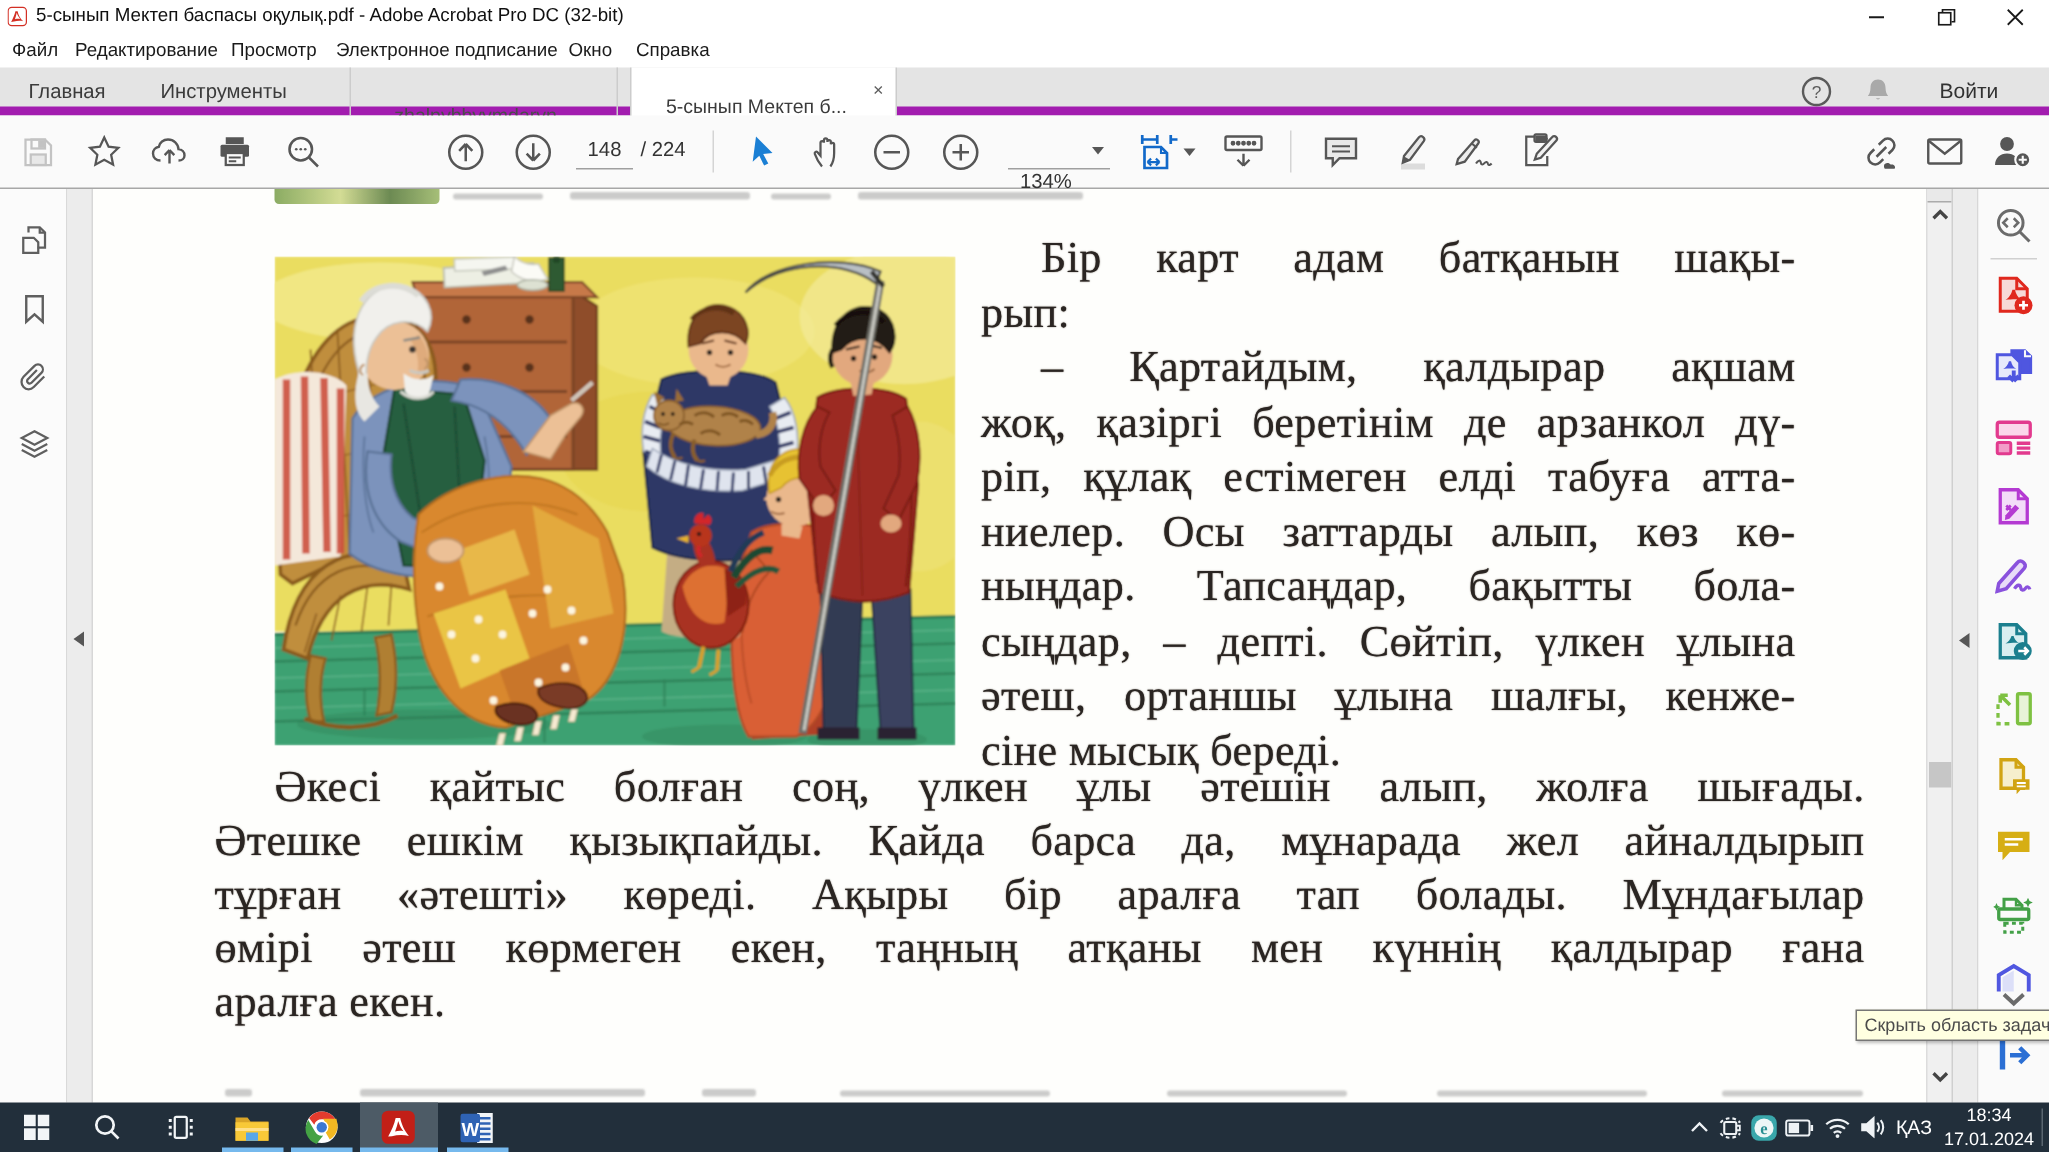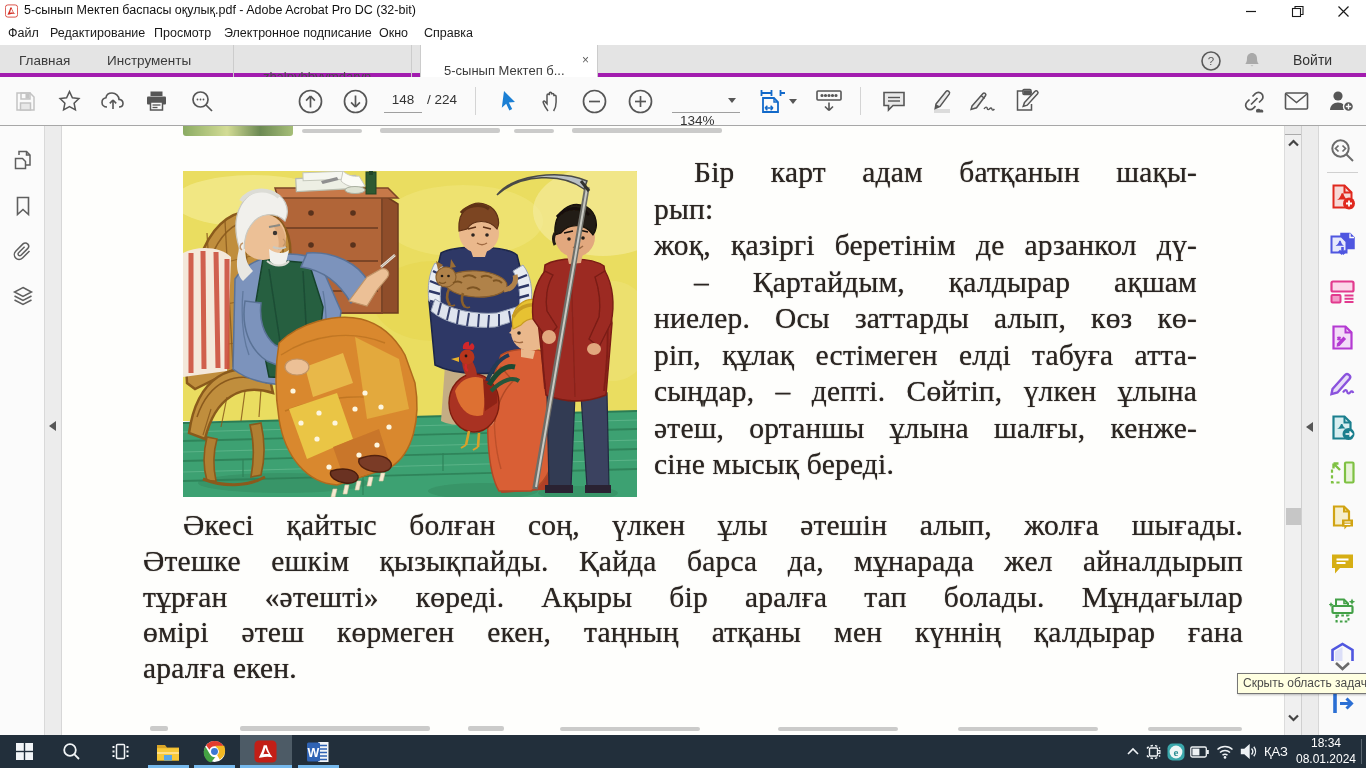--- a/index.html
+++ b/index.html
@@ -13,21 +13,21 @@
   #app-icon { left:5px; top:4px; width:13px; height:14px; }
   #title-text { left:24px; top:3px; font-size:12.5px; color:#101010; white-space:nowrap; }
   .wctl { top:0; height:22px; width:46px; display:flex; align-items:center; justify-content:center; }
   #btn-min { left:1228px; } #btn-max { left:1274px; } #btn-close { left:1320px; }
 
   
   #menubar { left:0; top:22px; width:1215px; height:23px; background:#ffffff; }
   .menu-item { position:absolute; top:4px; font-size:12.5px; color:#1a1a1a; }
 
   
-  #tabbar { left:0; top:45px; width:1366px; height:32px; background:#e4e4e4; border-bottom:4px solid #a21caf; }
+  #tabbar { left:0; top:45px; width:1366px; height:32px; background:#e4e4e4; border-bottom:6px solid #a21caf; }
   .tab-label { position:absolute; top:8px; font-size:13.5px; color:#3b3b3b; }
   #tab-doc1 { left:233px; top:0; width:179px; height:32px; border-left:1px solid #cccccc; border-right:1px solid #cccccc; }
   #tab-doc1 span { display:block; text-align:center; margin-top:24px; font-size:13px; color:#4a4a4a; }
   #tab-doc2 { left:420px; top:0; width:178px; height:32px; background:#ffffff; border-left:1px solid #cccccc; border-right:1px solid #cccccc; height:33px; }
   #tab-doc2 .lbl { position:absolute; left:23px; top:8px; font-size:13px; color:#3b3b3b; white-space:nowrap;margin-top:10px; }
   #tab-doc2 .x { position:absolute; right:8px; top:8px; font-size:12px; color:#5f5f5f; }
   #help-icon { left:1200px; top:5px; width:22px; height:22px; }
   #bell-icon { left:1242px; top:6px; width:20px; height:20px; }
   #signin { left:1293px; top:7px; font-size:14px; color:#323232; }
 
@@ -558,24 +558,25 @@
           <path d="M353 316 L404 17" stroke="#c9c9c2" stroke-width="2"></path>
           <path d="M401 18 C380 2 338 2 314 24 C330 4 376-2 404 10 Z" fill="#b9bfc4" stroke="#4a4a46" stroke-width="1.5"></path>
           <path d="M398 10 l8 10" stroke="#33332e" stroke-width="3"></path>
         </g>
       </g>
     </svg>
 
     <div id="para1" class="scantext">
       <div class="jline ind">Бір карт адам батқанын шақы-</div>
       <div class="pline">рып:</div>
+      <div class="jline ind">– Қартайдым, қалдырар ақшам</div>
       <div class="jline">жоқ, қазіргі беретінім де арзанкол дү-</div>
-      <div class="jline ind">– Қартайдым, қалдырар ақшам</div>
+      <div class="jline">ріп, құлақ естімеген елді табуға атта-</div>
       <div class="jline">ниелер. Осы заттарды алып, көз кө-</div>
-      <div class="jline">ріп, құлақ естімеген елді табуға атта-</div>
+      <div class="jline">ныңдар. Тапсаңдар, бақытты бола-</div>
       <div class="jline">сыңдар, – депті. Сөйтіп, үлкен ұлына</div>
       <div class="jline">әтеш, ортаншы ұлына шалғы, кенже-</div>
       <div class="pline">сіне мысық береді.</div>
     </div>
 
     <div id="para2" class="scantext">
       <div class="jline ind">Әкесі қайтыс болған соң, үлкен ұлы әтешін алып, жолға шығады.</div>
       <div class="jline">Әтешке ешкім қызықпайды. Қайда барса да, мұнарада жел айналдырып</div>
       <div class="jline">тұрған «әтешті» көреді. Ақыры бір аралға тап болады. Мұндағылар</div>
       <div class="jline">өмірі әтеш көрмеген екен, таңның атқаны мен күннің қалдырар ғана</div>
@@ -783,18 +784,18 @@
     </div>
     <div class="tk-btn" style="left:1236px;width:24px">
       <svg width="17" height="15" viewBox="0 0 17 15" fill="none" stroke="#eef2f5" stroke-width="1.4">
         <path d="M1.5 5.5 h3 L9 1.5 v12 L4.5 9.5 h-3 Z" fill="#eef2f5"></path>
         <path d="M11.5 4.5 a4.5 4.5 0 0 1 0 6 M13.8 2.8 a7.5 7.5 0 0 1 0 9.4"></path>
       </svg>
     </div>
     <span class="tray-txt" style="left:1264px;top:9px;font-size:13px">ҚАЗ</span>
     <div id="tray-clock">
       <div>18:34</div>
-      <div>08.01.2024</div>
+      <div>17.01.2024</div>
     </div>
     <div id="show-desktop"></div>
   </div>
 
 </div>
 
 </body></html>

